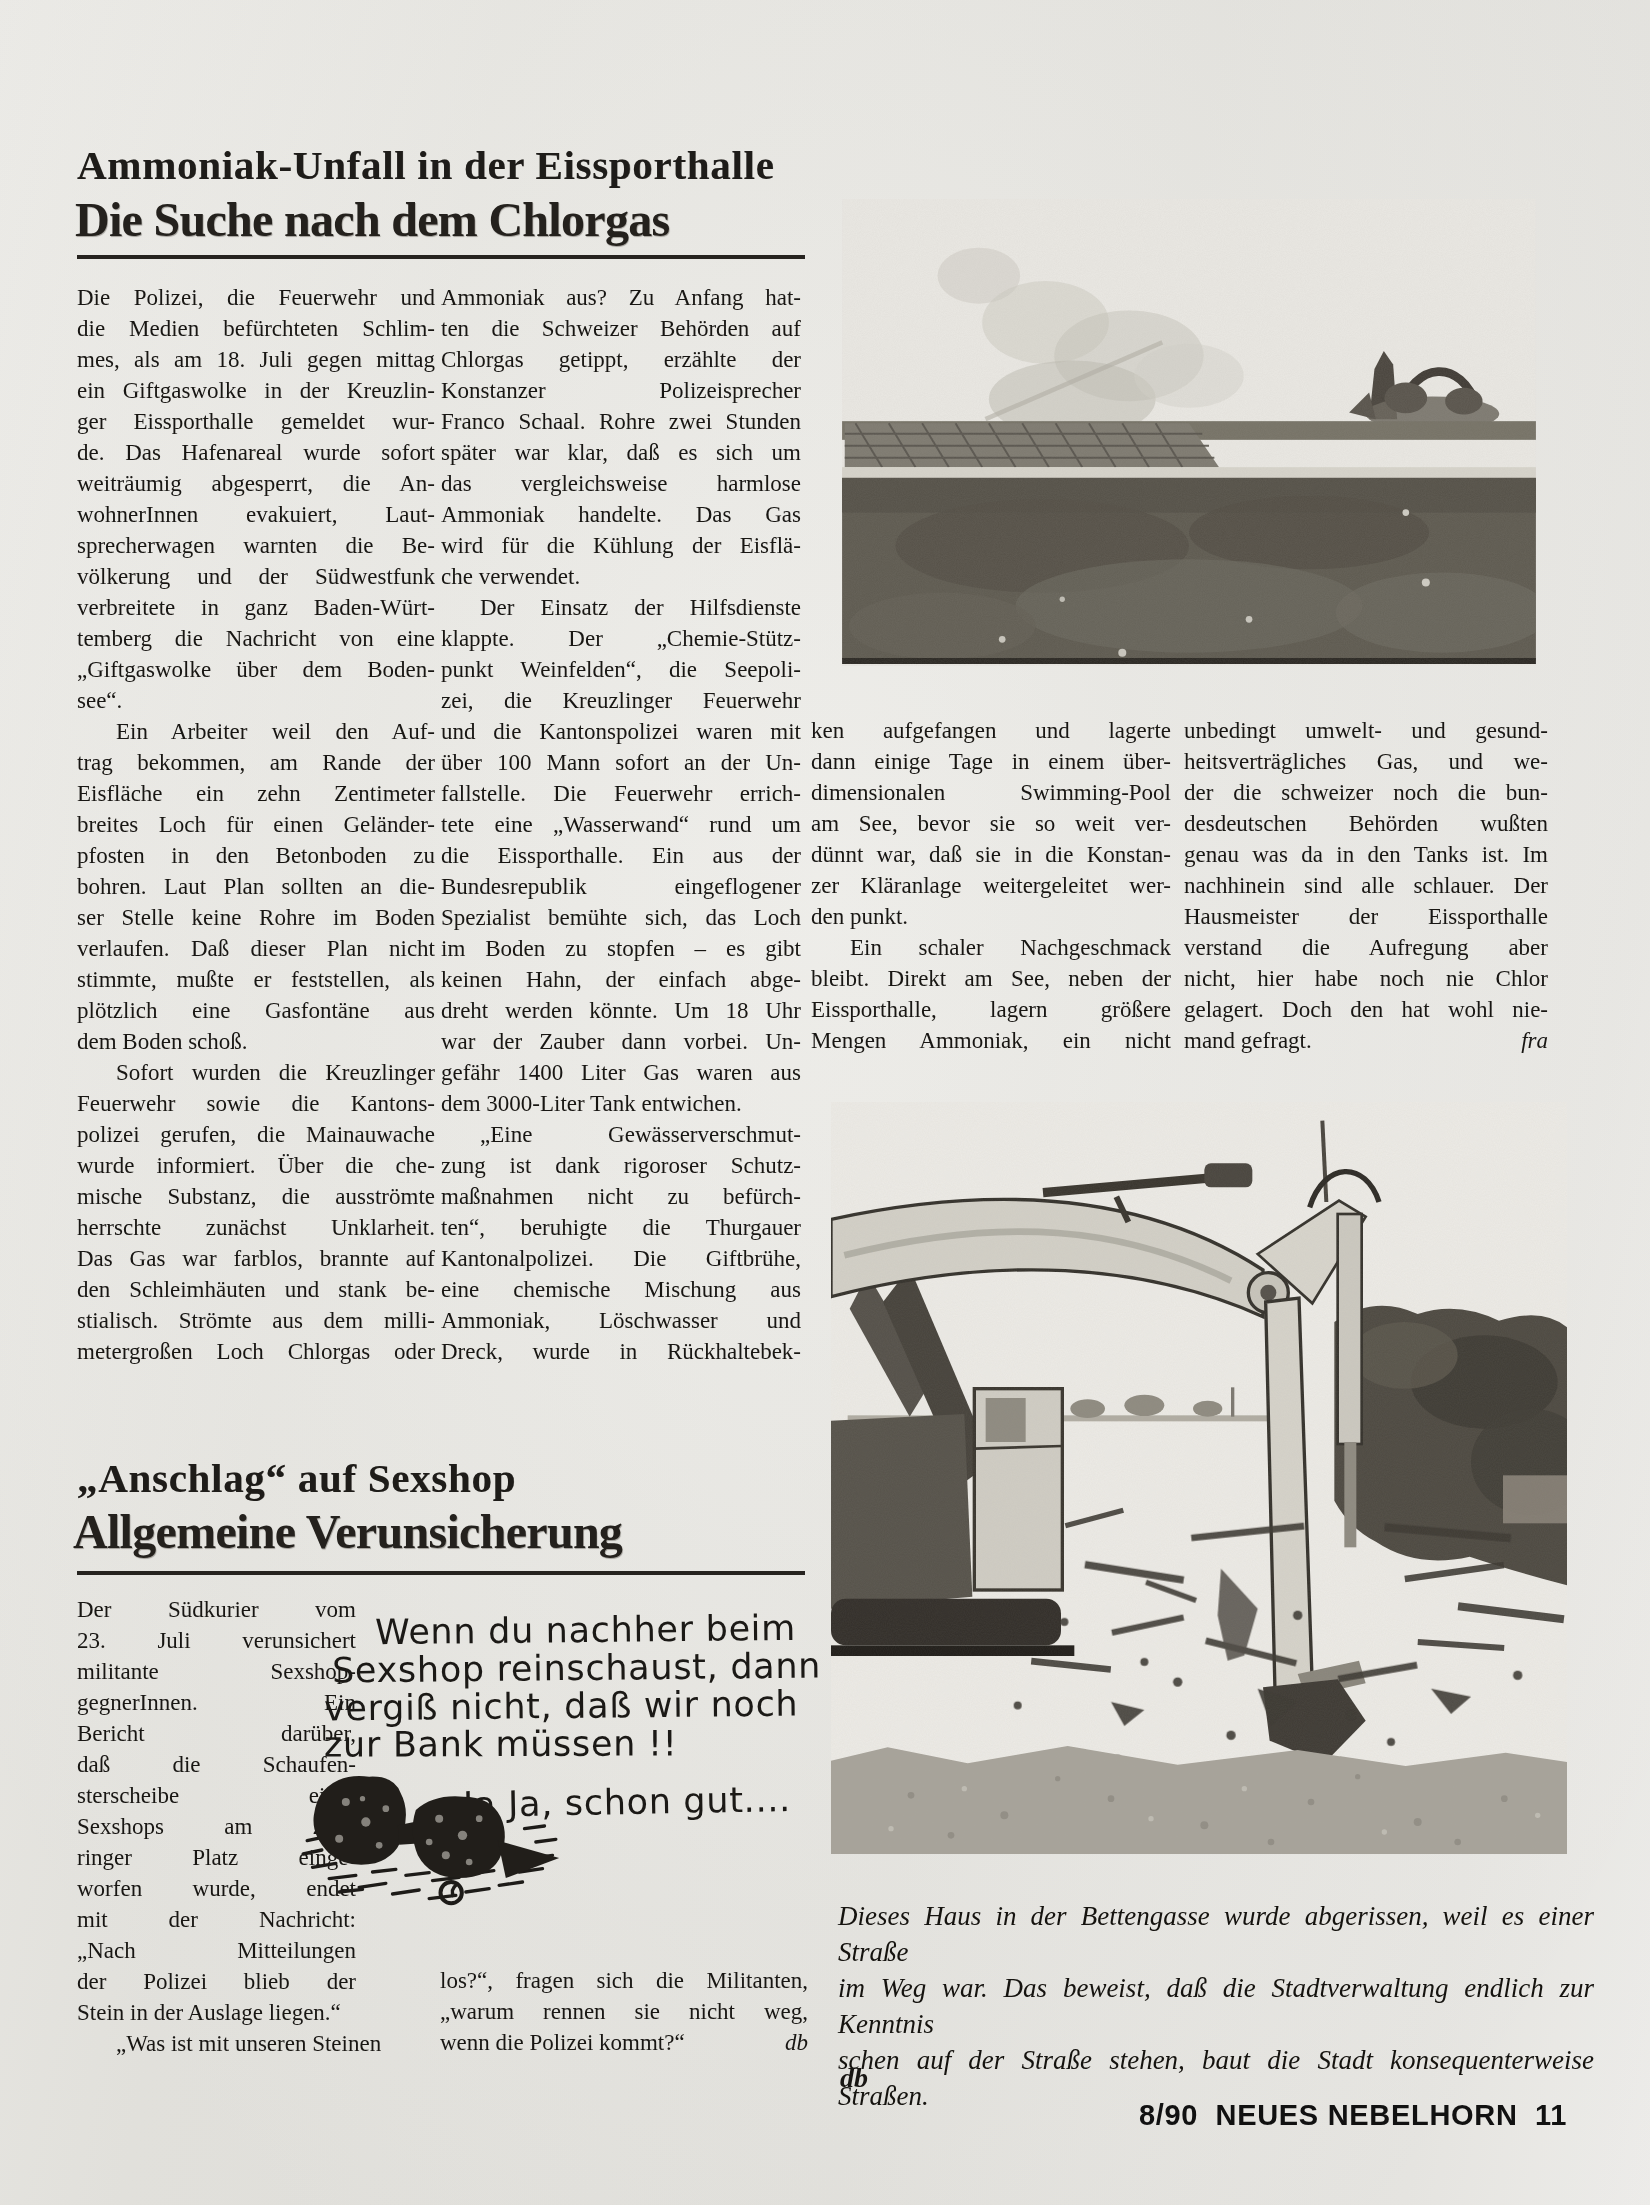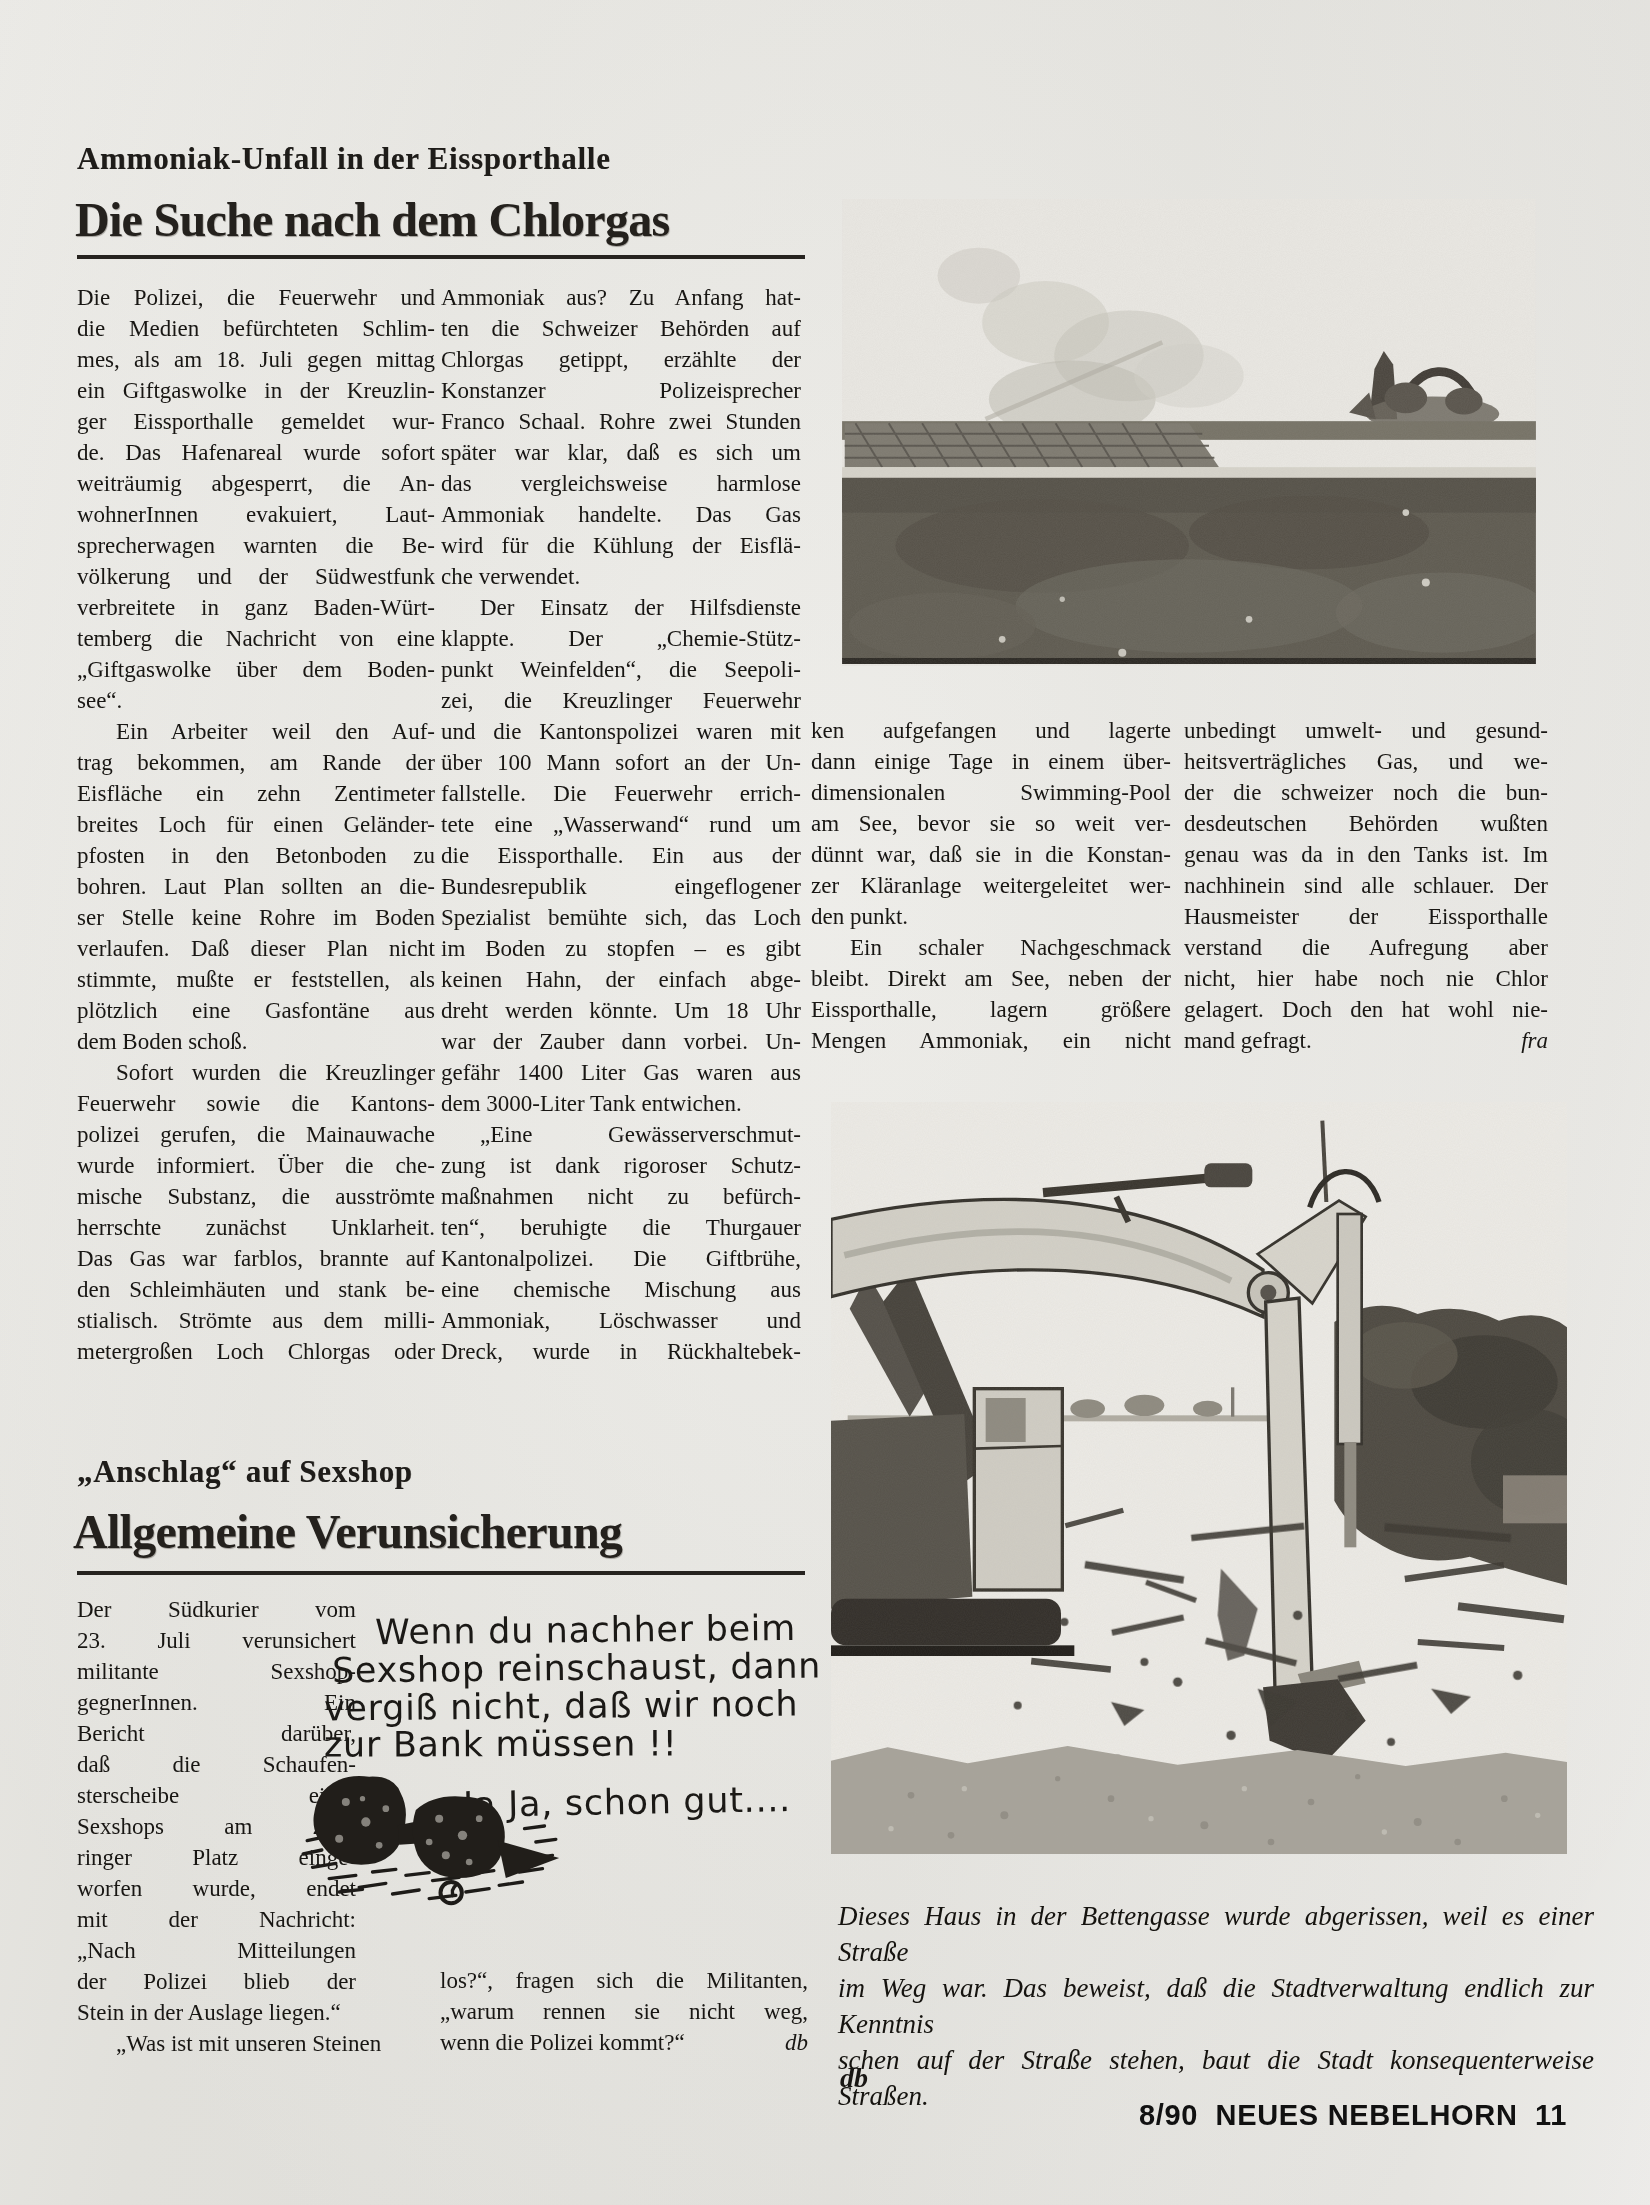--- a/index.html
+++ b/index.html
@@ -4,21 +4,21 @@
 <style>
   html,body{margin:0;padding:0;background:#cfcdc9;}
   .page{
     position:relative; width:1650px; height:2205px; overflow:hidden;
     background:
       radial-gradient(ellipse at 50% 40%, rgba(255,255,255,0.25), rgba(0,0,0,0.04) 85%),
       linear-gradient(100deg,#f4f3ef 0%,#eae9e4 25%,#e7e6e1 60%,#eeede9 88%,#f6f5f2 100%);
     font-family:"Liberation Serif", serif; color:#181613;
   }
   .abs{position:absolute;}
-  .kicker{font-size:31px;font-weight:bold;letter-spacing:0.7px;color:#1e1c19;text-shadow:0.3px 0.3px 0.5px rgba(60,55,50,.5);}
+  .kicker{font-size:41px;font-weight:bold;letter-spacing:0.7px;color:#1e1c19;text-shadow:0.3px 0.3px 0.5px rgba(60,55,50,.5);}
   .headline{font-size:48px;font-weight:bold;letter-spacing:-0.7px;color:#24211d;text-shadow:0.7px 0.7px 0.7px rgba(80,75,68,.45);}
   .rule{height:4px;background:#26231f;}
   .col{font-size:23px;line-height:31px;text-align:justify;}
   .line{text-align:justify;text-align-last:justify;min-height:31px;}
   .line.l{text-align-last:left;}
   .line.ind{text-indent:39px;}
   .line.wide{white-space:nowrap;text-align-last:left;width:373px;}
   .sigr{float:right;font-style:italic;font-weight:normal;padding-left:13.3px;}
   .caption{font-size:27px;line-height:36px;font-style:italic;color:#15130f;}
   .caption .line{min-height:36px;}

